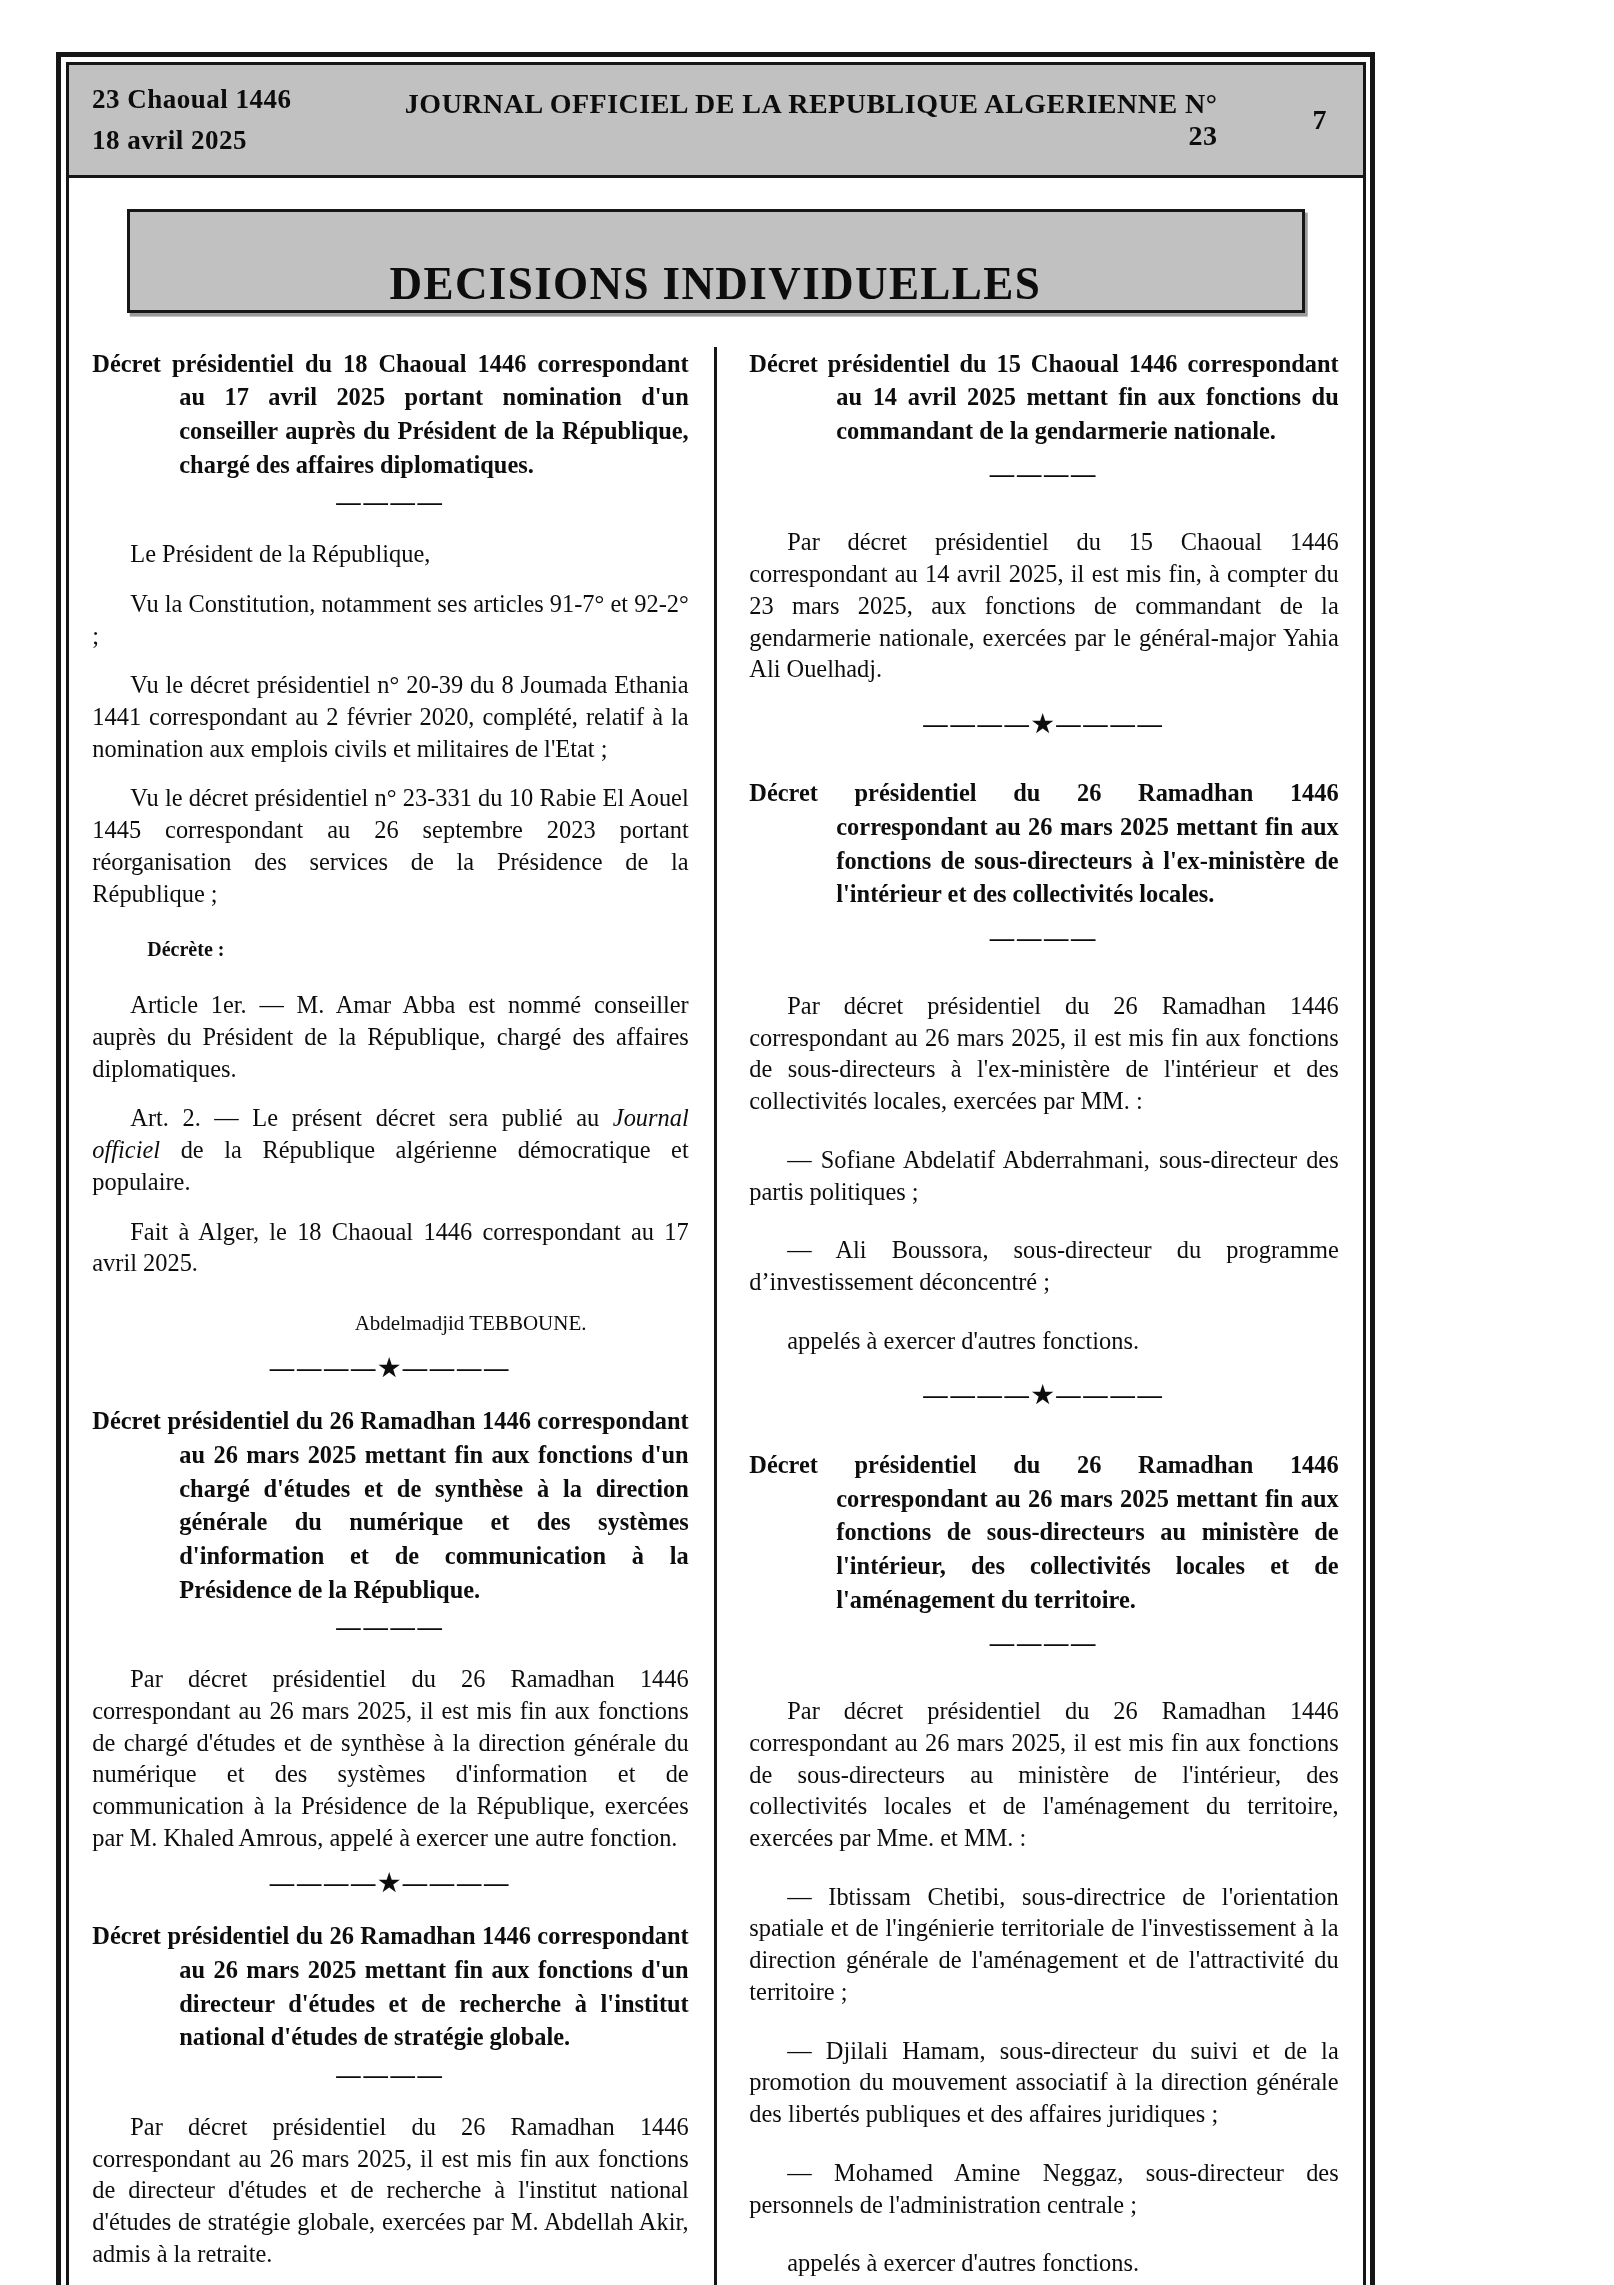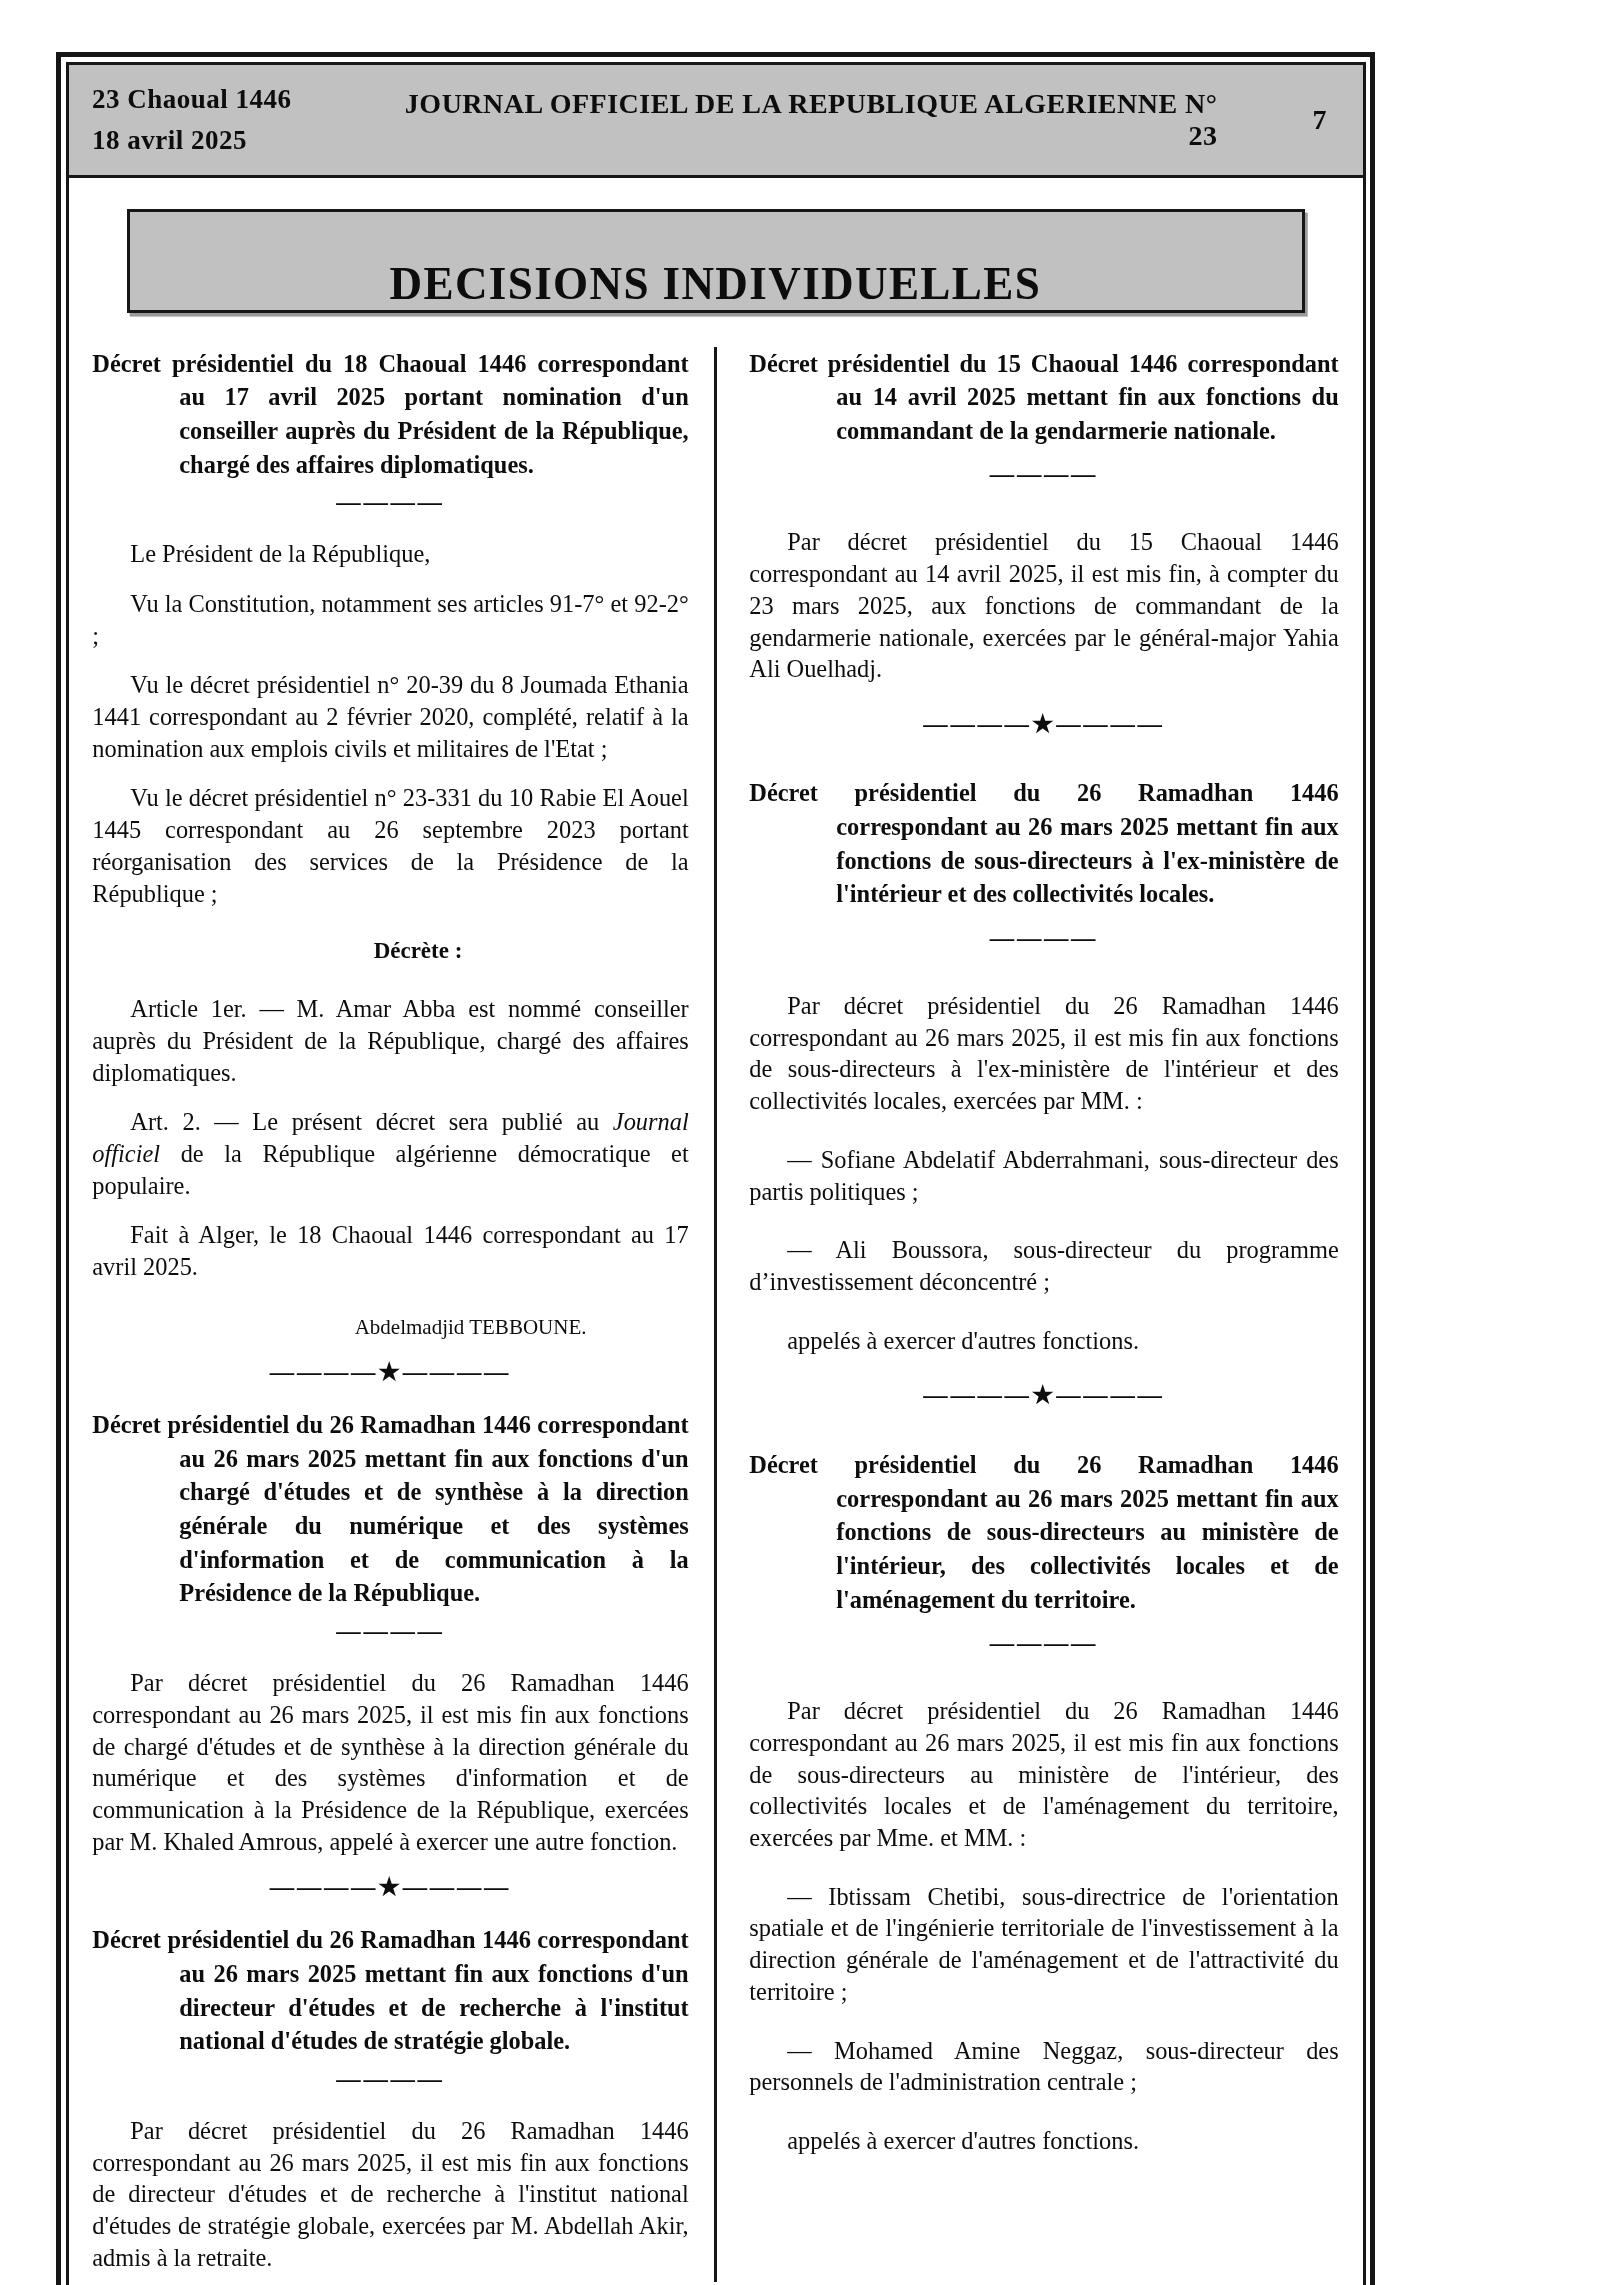--- a/index.html
+++ b/index.html
@@ -119,23 +119,22 @@
     text-align: center;
     font-weight: bold;
     font-size: 24.4px;
     letter-spacing: 2.7px;
     margin: 7.2px 0 23.5px 0;
     line-height: 1;
   }
   .colR .sep { margin: 14.5px 0 40px 0; }
   .decrete {
     font-weight: bold;
-    font-size: 23px;
+    font-size: 20px;
     margin: 27px 0 27px 55px;
-    text-align: center;
   }
   .sig {
     text-align: left;
     padding-left: 44%;
     margin: 31px 0 19px 0;
     font-size: 21px;
   }
   .it { font-style: italic; }
 </style>
 </head>
@@ -192,20 +191,21 @@
         <div class="sep">————</div>
         <div class="p">Par décret présidentiel du 26 Ramadhan 1446 correspondant au 26 mars 2025, il est mis fin aux fonctions de sous-directeurs à l'ex-ministère de l'intérieur et des collectivités locales, exercées par MM. :</div>
         <div class="p">— Sofiane Abdelatif Abderrahmani, sous-directeur des partis politiques ;</div>
         <div class="p">— Ali Boussora, sous-directeur du programme d’investissement déconcentré ;</div>
         <div class="p">appelés à exercer d'autres fonctions.</div>
         <div class="sep">————★————</div>
         <div class="h">Décret présidentiel du 26 Ramadhan 1446 correspondant au 26 mars 2025 mettant fin aux fonctions de sous-directeurs au ministère de l'intérieur, des collectivités locales et de l'aménagement du territoire.</div>
         <div class="sep">————</div>
         <div class="p">Par décret présidentiel du 26 Ramadhan 1446 correspondant au 26 mars 2025, il est mis fin aux fonctions de sous-directeurs au ministère de l'intérieur, des collectivités locales et de l'aménagement du territoire, exercées par Mme. et MM. :</div>
         <div class="p">— Ibtissam Chetibi, sous-directrice de l'orientation spatiale et de l'ingénierie territoriale de l'investissement à la direction générale de l'aménagement et de l'attractivité du territoire ;</div>
+        <div class="p">— Djilali Hamam, sous-directeur du suivi et de la promotion du mouvement associatif à la direction générale des libertés publiques et des affaires juridiques ;</div>
         <div class="p">— Mohamed Amine Neggaz, sous-directeur des personnels de l'administration centrale ;</div>
         <div class="p">appelés à exercer d'autres fonctions.</div>
       </div>
 
     </div>
   </div>
 </div>
 
 
 </body></html>

